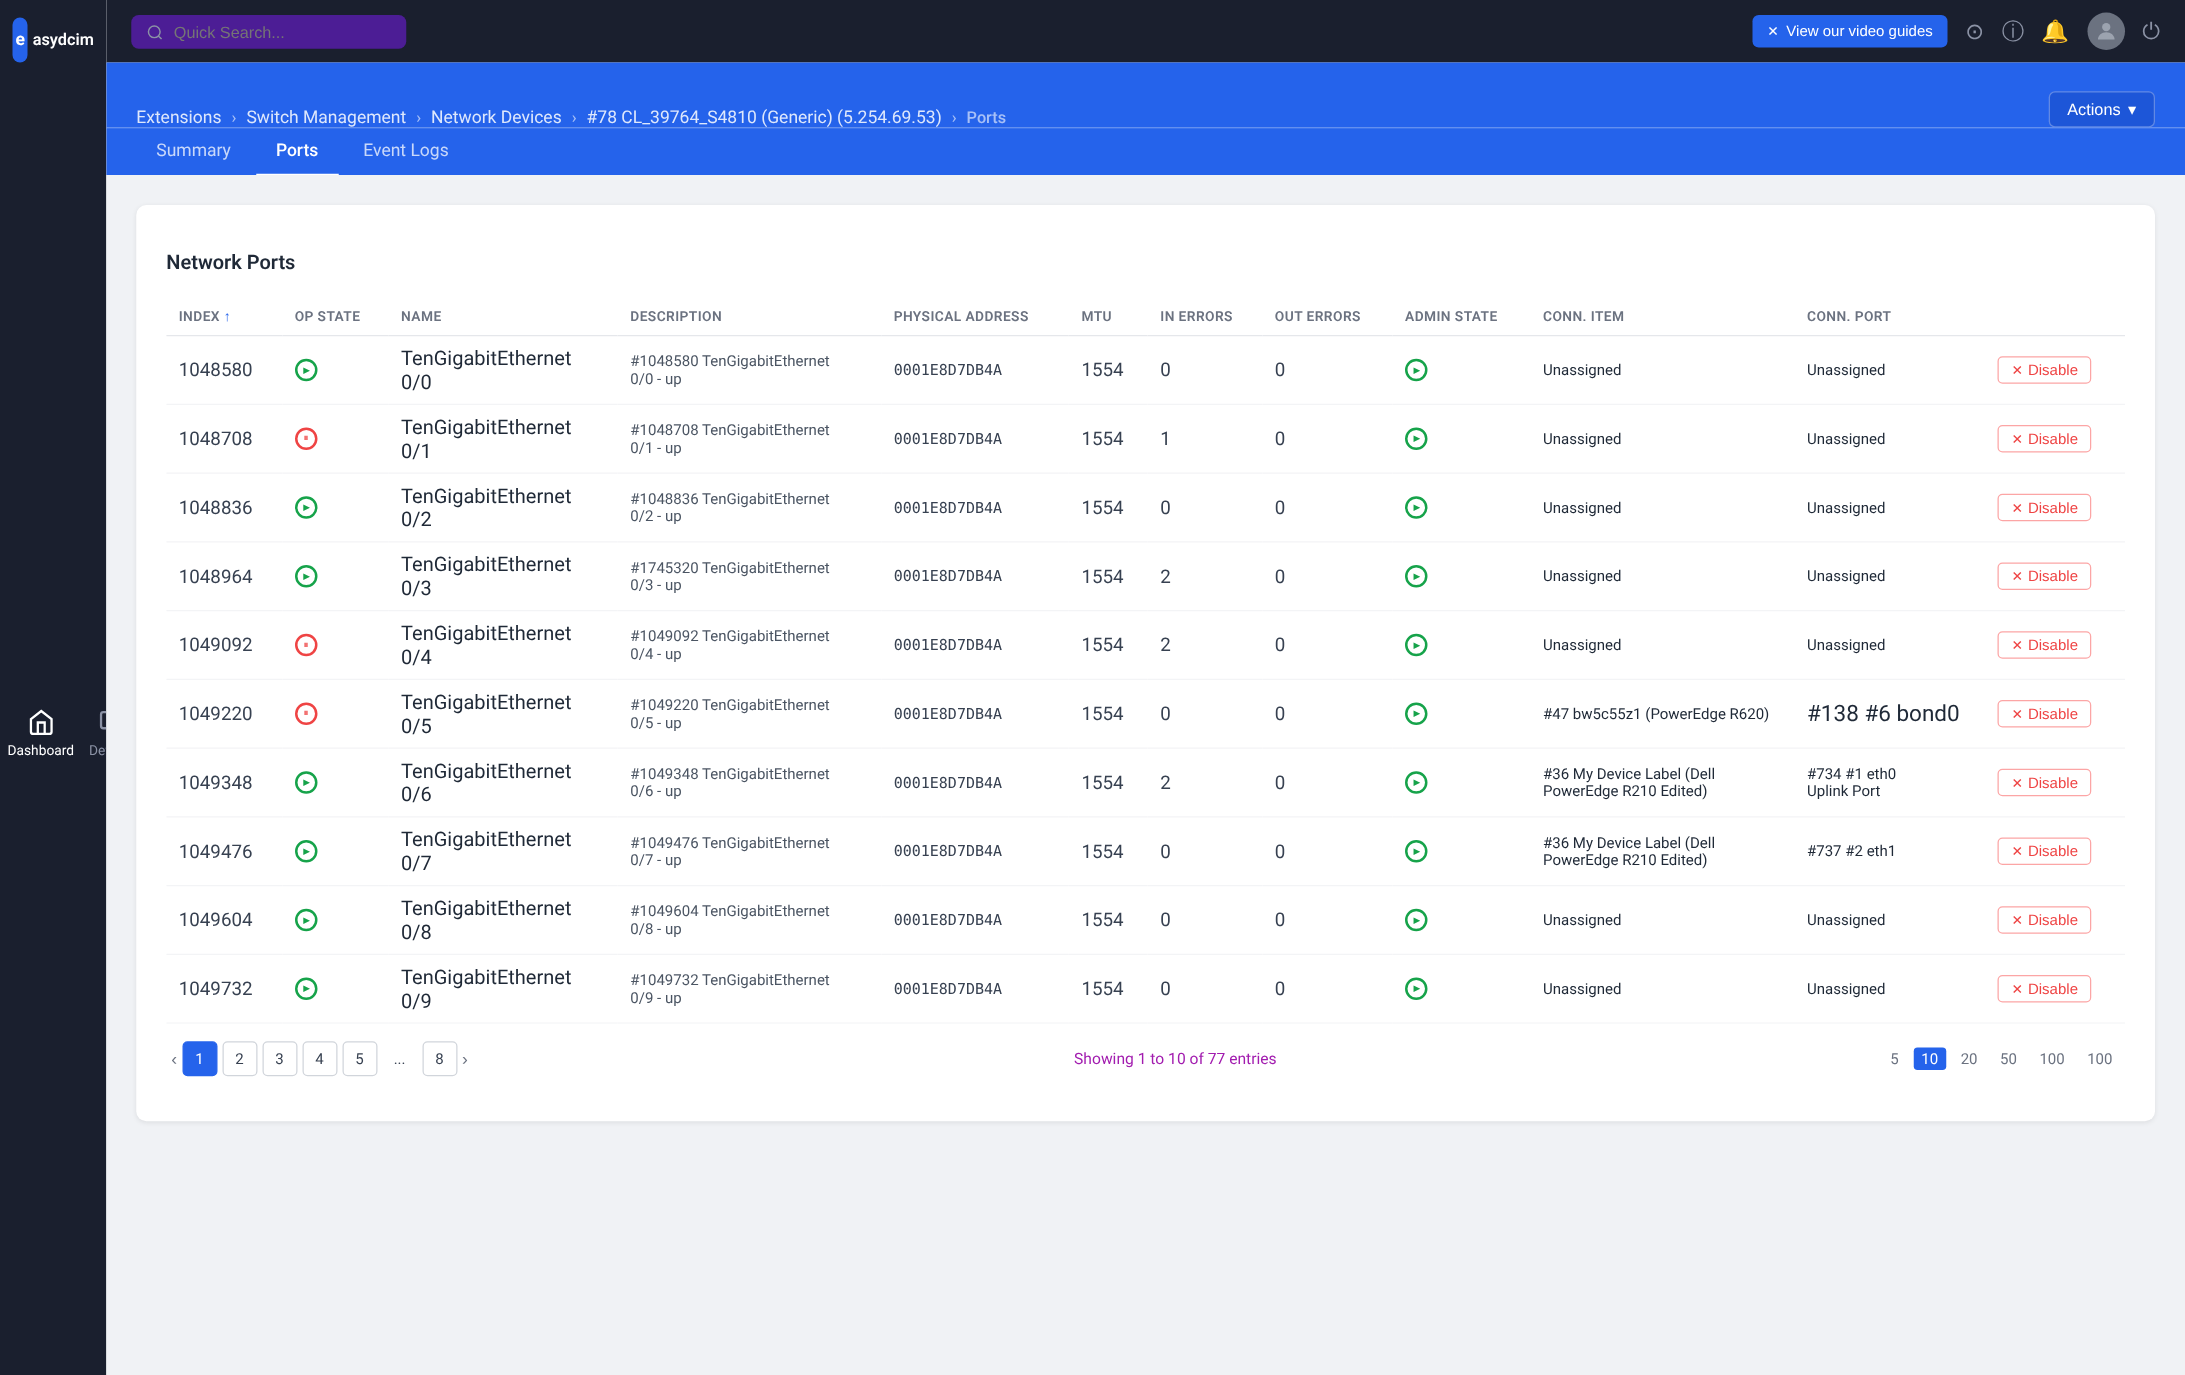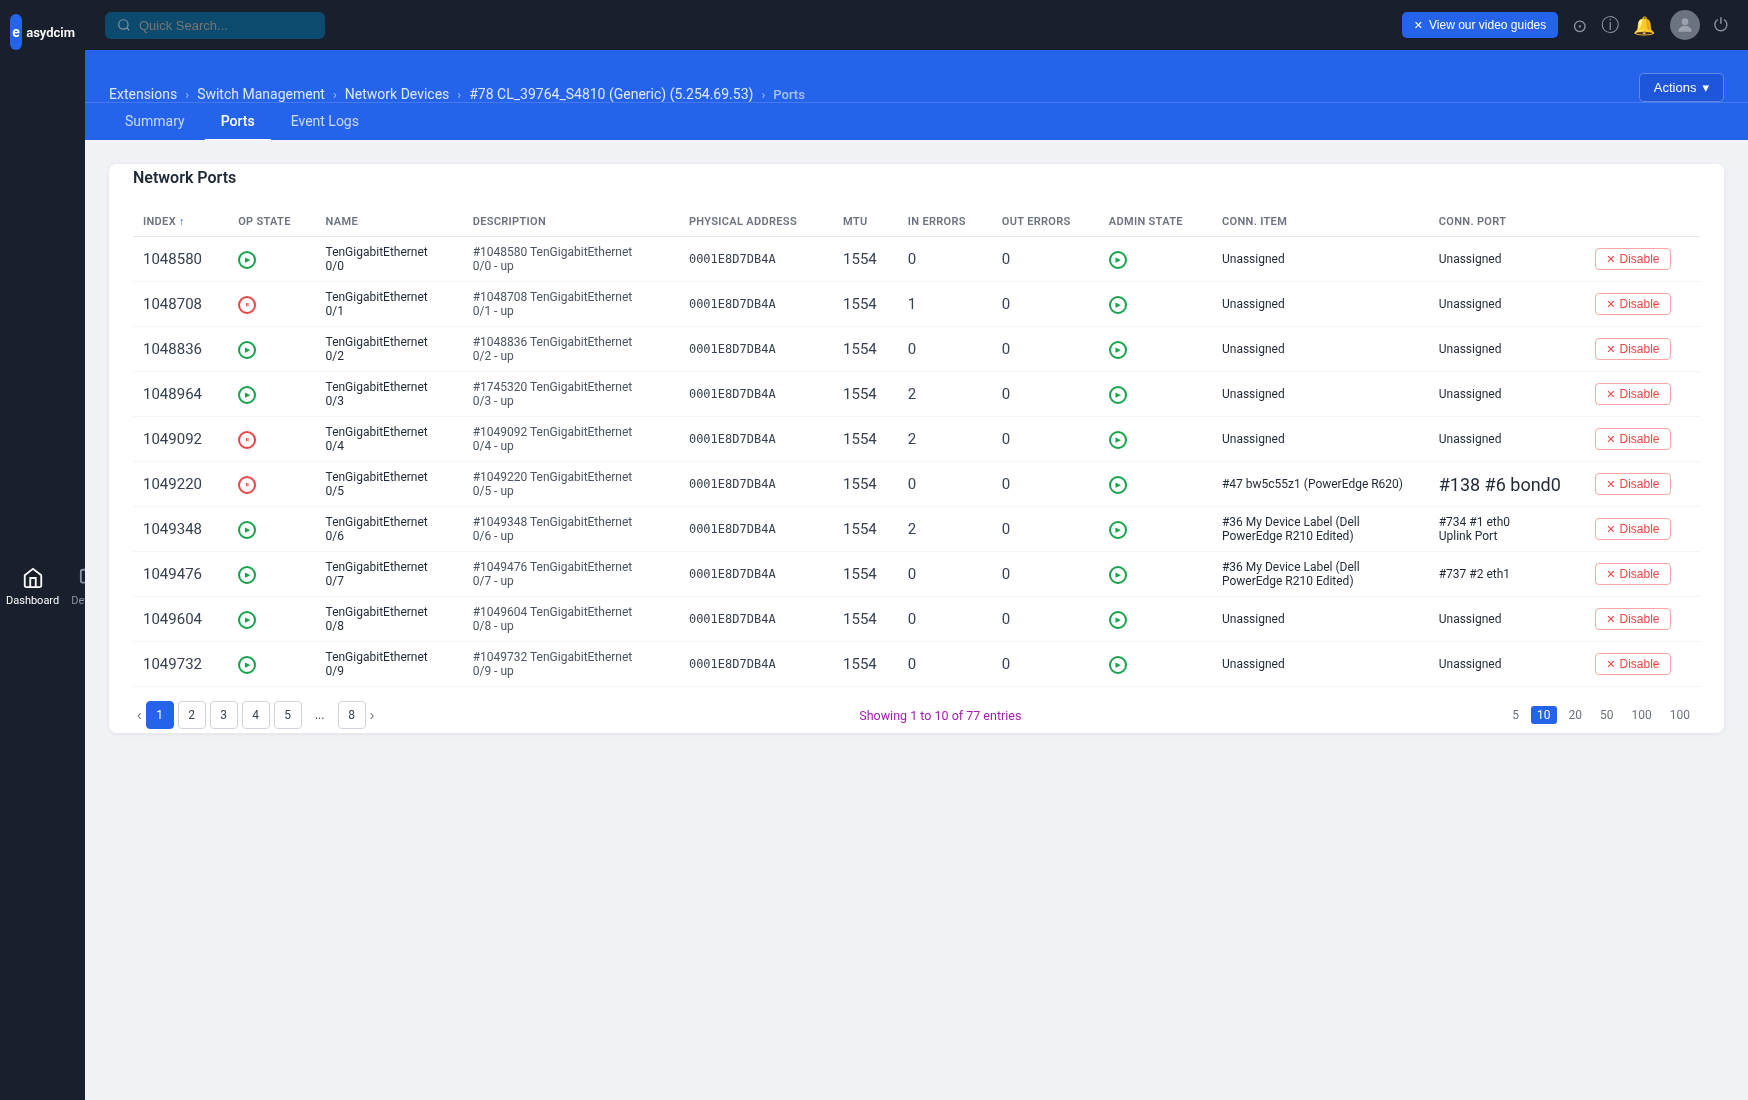--- a/index.html
+++ b/index.html
@@ -49,21 +49,21 @@
 
     
     .main { flex: 1; display: flex; flex-direction: column; overflow: hidden; }
 
     
     .topnav {
       background: #1a1f2e; height: 50px; display: flex; align-items: center;
       padding: 0 20px; gap: 16px; flex-shrink: 0;
     }
     .search-bar {
-      display: flex; align-items: flex-start; background: #0c4a6e;
+      display: flex; align-items: flex-end; background: #4c1d95;
       border-radius: 6px; padding: 6px 12px; gap: 8px; flex: 0 0 220px;
     }
     .search-bar input {
       background: transparent; border: none; outline: none; color: #8b92a5;
       font-size: 13px; width: 160px;
     }
     .topnav-right { margin-left: auto; display: flex; align-items: center; gap: 14px; }
     .video-guide-btn {
       background: #2563eb; color: white; border: none; border-radius: 5px;
       padding: 6px 12px; font-size: 12px; cursor: pointer; display: flex;
@@ -96,38 +96,38 @@
       color: rgba(255,255,255,0.75); font-size: 14px; padding: 10px 16px;
       cursor: pointer; border-bottom: 2px solid transparent; margin-bottom: -1px;
     }
     .sub-tab.active { color: white; border-bottom: 2px solid white; font-weight: 500; }
 
     
     .content { flex: 1; overflow-y: auto; padding: 24px; background: #f0f2f5; }
 
     
     .card {
-      background: white; border-radius: 8px; padding: 4px 24px;
+      background: white; border-radius: 8px; padding: 36px 24px;
       box-shadow: 0 1px 4px rgba(0,0,0,0.08);
     }
     .card-title { font-size: 16px; font-weight: 600; color: #1f2937; margin-bottom: 20px; }
 
     
     .table-wrap { overflow-x: auto; }
     table { width: 100%; border-collapse: collapse; font-size: 12.5px; }
     thead tr { border-bottom: 1px solid #e5e7eb; }
     thead th {
       text-align: left; padding: 8px 10px; color: #6b7280; font-weight: 600;
       font-size: 11px; text-transform: uppercase; letter-spacing: 0.03em;
       white-space: nowrap; cursor: pointer; user-select: none;
     }
     thead th.sort-asc::after { content: ' ↑'; color: #2563eb; }
     tbody tr { border-bottom: 1px solid #f3f4f6; }
     tbody td { padding: 8px 10px; color: #374151; white-space: nowrap; }
-    .td-name { font-size: 12px; color: #1f2937; }
+    .td-name { font-size: 16px; color: #1f2937; }
     .td-desc { font-size: 12px; color: #4b5563; max-width: 180px; white-space: normal; }
     .td-mono { font-family: monospace; font-size: 12px; color: #374151; }
     .td-num { font-size: 15px; color: #374151; }
 
     
     .status-green {
       width: 18px; height: 18px; border-radius: 50%; border: 2px solid #16a34a;
       display: inline-flex; align-items: center; justify-content: center;
     }
     .status-green::after { content: '▶'; color: #16a34a; font-size: 7px; margin-left: 1px; }

